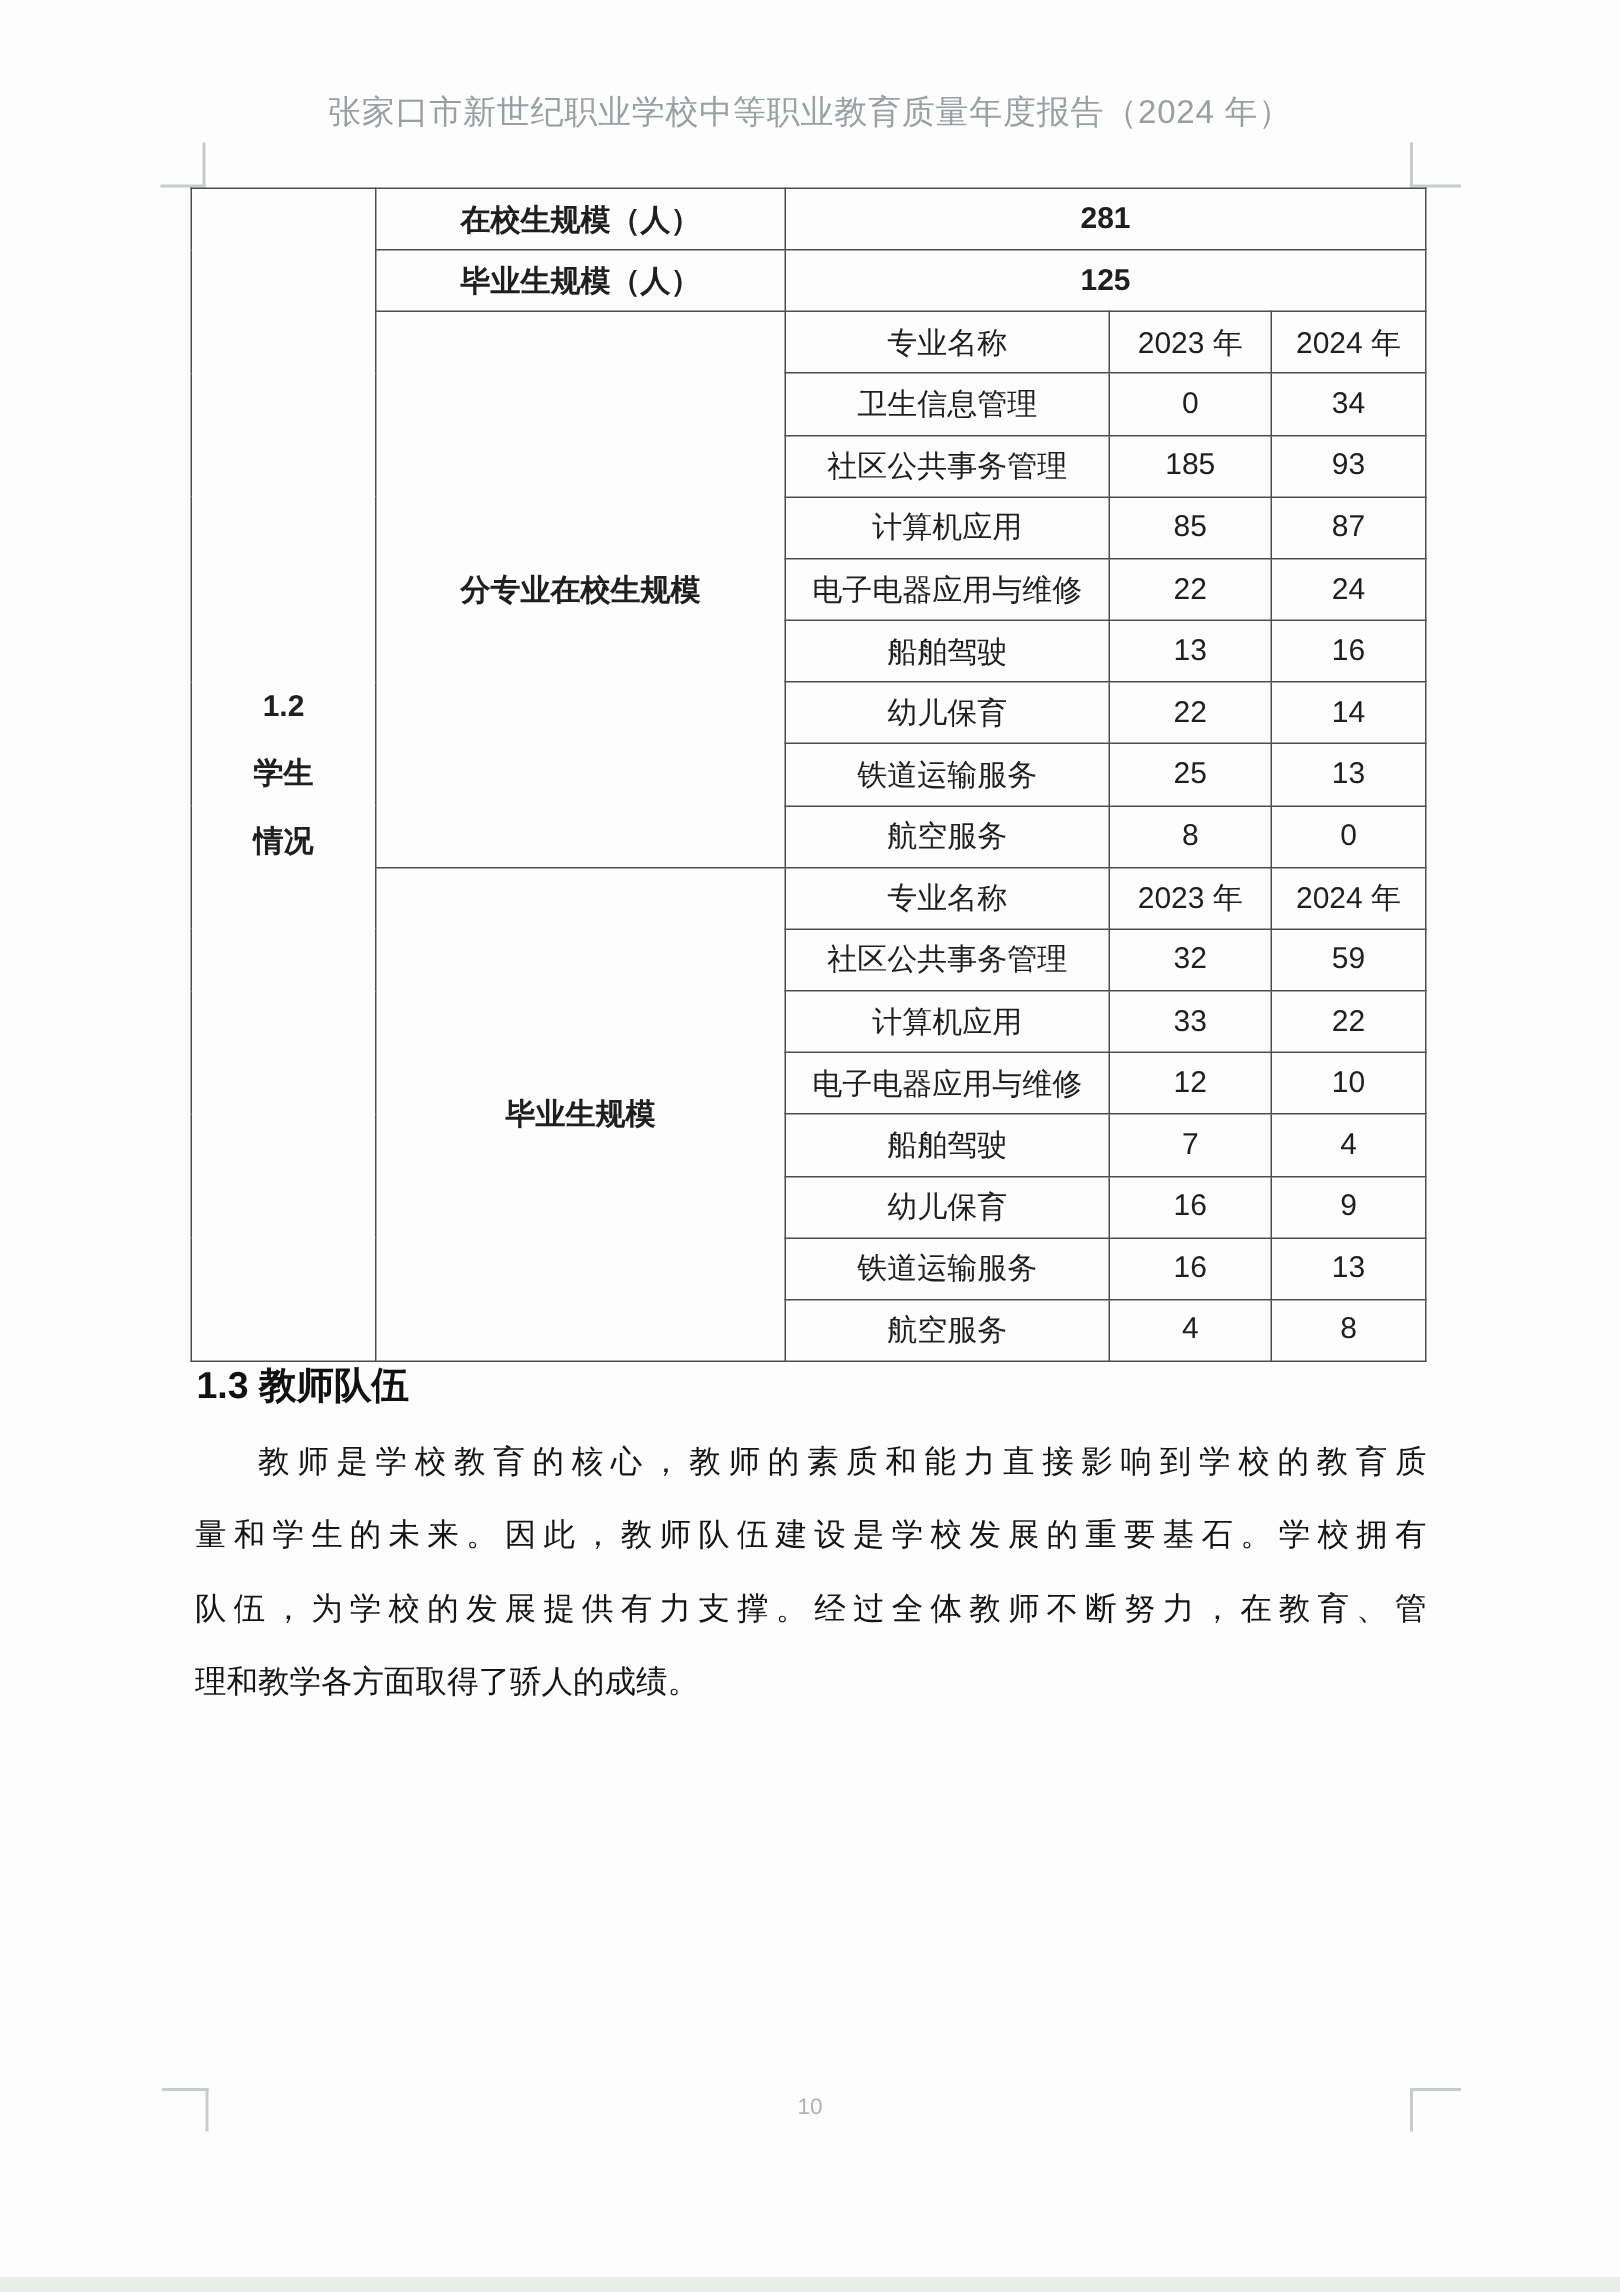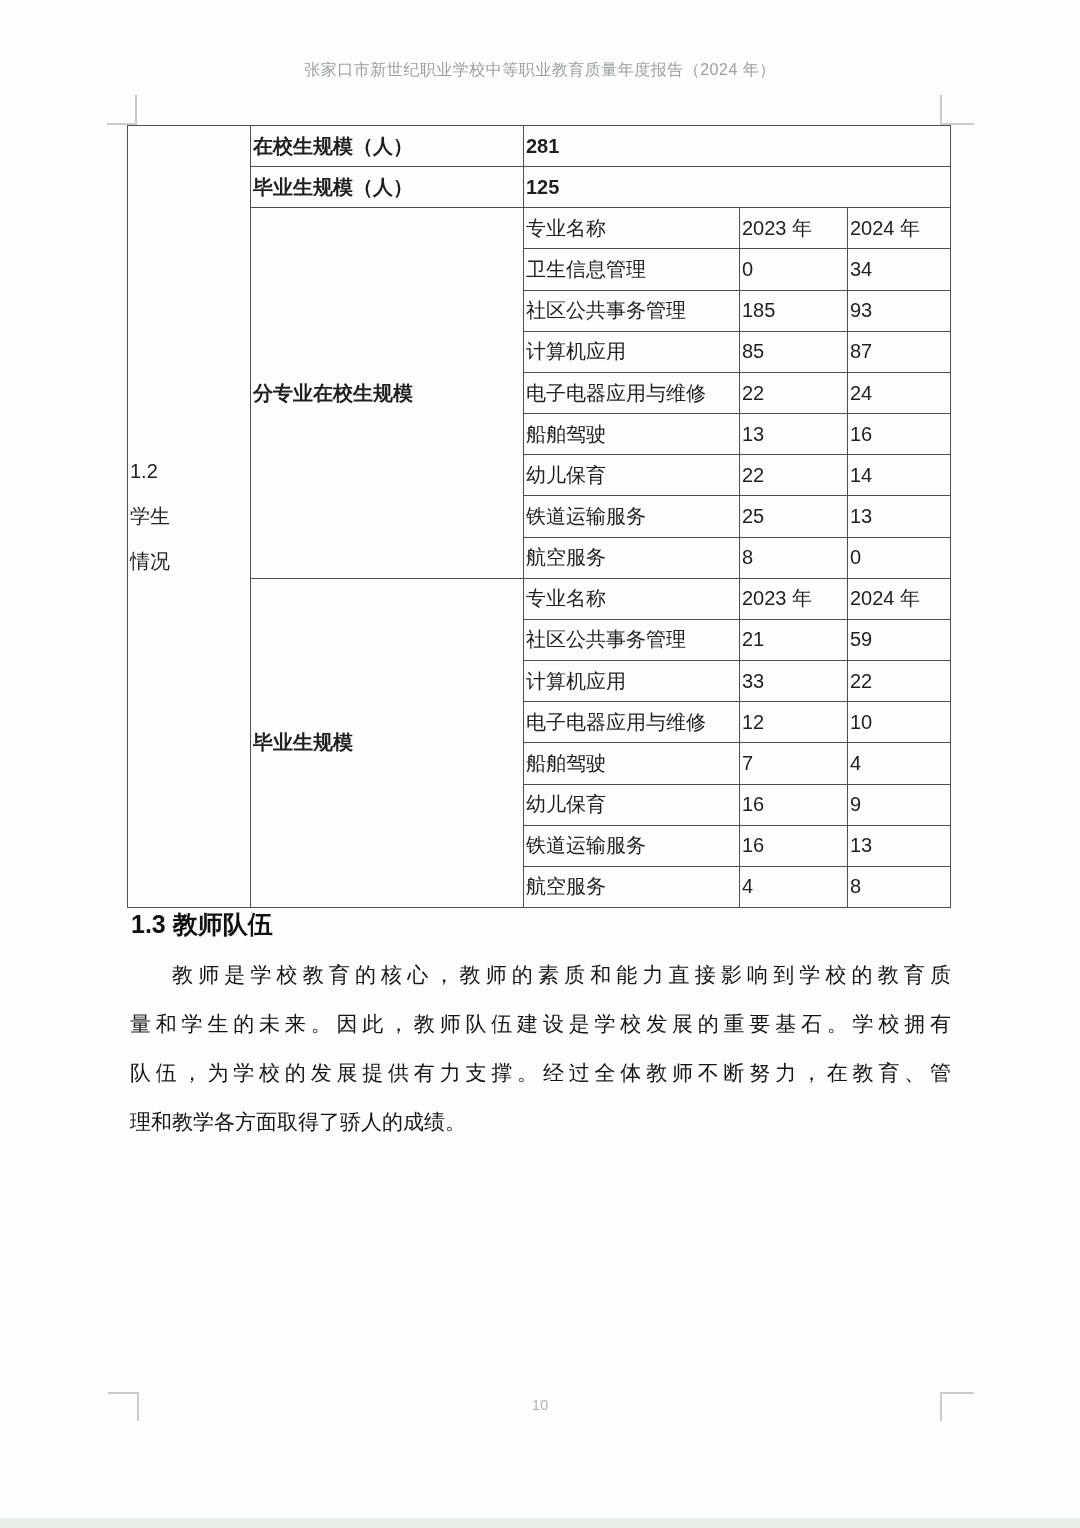--- a/index.html
+++ b/index.html
@@ -4,43 +4,43 @@
 <style>
   html,body { margin:0; padding:0; background:#fdfdfd; }
   .page {
     position:relative; width:1080px; height:1528px; overflow:hidden;
     background:#fdfdfd;
     font-family:"Liberation Sans","DejaVu Sans",sans-serif;
     color:#1f1f1f;
   }
   .doc-header {
     position:absolute; top:60px; left:0; width:100%;
-    text-align:center; font-size:16px; letter-spacing:0.5px;
+    text-align:center; font-size:22px; letter-spacing:0.5px;
     color:#9aa0a2; font-weight:400;
   }
   
   .cm { position:absolute; border:0 solid #c7cccd; }
   .cm-tl { left:107px; top:95px;  width:28px; height:28px; border-right-width:2px; border-bottom-width:2px; }
   .cm-tr { left:940px; top:95px;  width:32px; height:28px; border-left-width:2px;  border-bottom-width:2px; }
   .cm-bl { left:108px; top:1392px; width:29px; height:27px; border-top-width:2px;  border-right-width:2px; }
   .cm-br { left:940px; top:1392px; width:32px; height:27px; border-top-width:2px;  border-left-width:2px; }
 
   table.stats {
     position:absolute; left:127px; top:125px;
     width:823px; height:783px;
     border-collapse:collapse; table-layout:fixed;
   }
   table.stats td {
     border:1.6px solid #4e4e4e;
-    vertical-align:middle;
+    text-align:center; vertical-align:middle;
     font-size:20px; padding:0 2px; color:#1f1f1f;
     overflow:hidden;
   }
   table.stats tr { height:41px; }
-  td.rowhead { font-weight:400; font-size:21px; }
+  td.rowhead { font-weight:700; font-size:21px; }
   td.rowhead span { display:block; line-height:45px; }
   td.sum { font-weight:600; font-size:20px; }
   td.grp { font-weight:600; font-size:20px; }
   td.hdr { font-weight:400; }
 
   .sec-heading {
     position:absolute; left:131px; top:906px;
     font-size:25px; font-weight:700; color:#111; line-height:36px;
   }
   .para {
@@ -146,21 +146,21 @@
       </tr>
 
       <tr>
         <td class="grp" rowspan="8">毕业生规模</td>
         <td class="hdr">专业名称</td>
         <td class="hdr">2023 年</td>
         <td class="hdr">2024 年</td>
       </tr>
       <tr>
         <td>社区公共事务管理</td>
-        <td>21</td>
+        <td>32</td>
         <td>59</td>
       </tr>
       <tr>
         <td>计算机应用</td>
         <td>33</td>
         <td>22</td>
       </tr>
       <tr>
         <td>电子电器应用与维修</td>
         <td>12</td>

